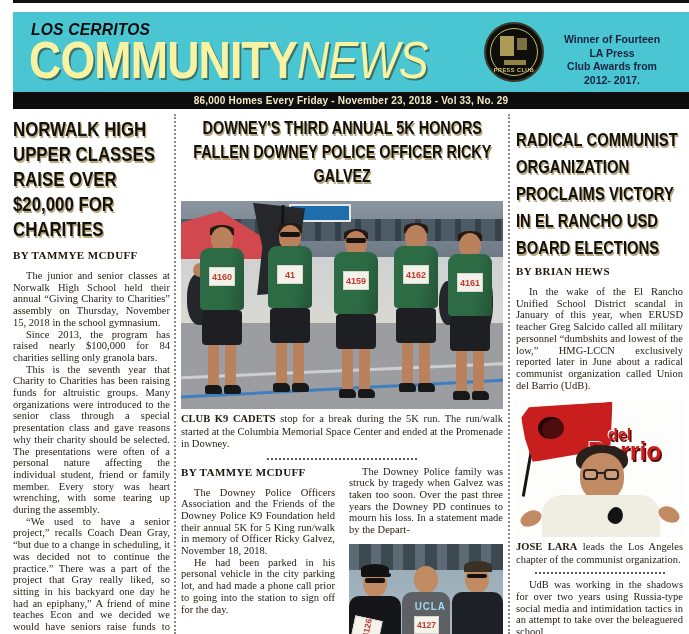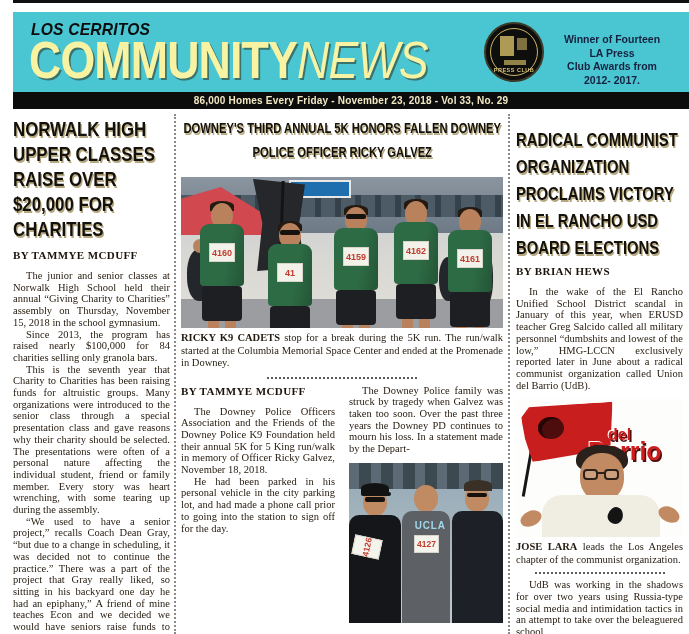--- a/index.html
+++ b/index.html
@@ -38,36 +38,36 @@
   .col-mid{position:absolute;left:181px;top:114px;width:322px;}
   .col-right{position:absolute;left:516px;top:124px;width:167px;}
   .vrule{position:absolute;top:114px;height:520px;width:0;border-left:2px dotted #8a8a8a;}
   .vr1{left:174px;} .vr2{left:508px;}
 
   
   .headline{font-family:"Liberation Sans",sans-serif;font-weight:800;color:#14100a;
             text-shadow:1.5px 1.5px 0 #b6a87e;}
   .hl-inner{display:inline-block;transform:scaleX(.8);transform-origin:0 0;width:125%;}
   .hl-left{font-size:21px;line-height:25px;margin:2px 0 8px 0;}
-  .hl-mid{font-size:14px;line-height:24px;text-align:center;margin:2px 0 0 0;}
+  .hl-mid{font-size:18px;line-height:24px;text-align:center;margin:2px 0 0 0;}
   .hl-mid .hl-inner{transform-origin:50% 0;margin-left:-12.5%;}
   .hl-right{font-size:18.5px;line-height:27px;margin:2px 0 4px 0;}
   .byline{font:700 11px "Liberation Serif",serif;letter-spacing:.4px;margin:4px 0 9px 0;color:#1c140b;}
   .body p{margin:0;text-indent:13px;text-align:justify;
           font:10.5px/11.7px "Liberation Serif",serif;color:#2a2014;}
   .caption{font:10.5px/12.5px "Liberation Serif",serif;text-align:justify;color:#241b10;margin-top:4px;}
   .caption b{font-weight:700;}
   .hdiv{border-top:2px dotted #5a5a5a;height:0;}
   .hdiv.center{width:150px;margin:7px auto 6px auto;}
   .hdiv.small{width:130px;margin:6px auto 5px auto;}
   .subcols{display:flex;gap:14px;margin-top:6px;}
   .subcol{width:154px;}
 
   
-  .photo1{position:relative;width:322px;height:151px;margin-top:13px;overflow:hidden;
+  .photo1{position:relative;width:322px;height:208px;margin-top:13px;overflow:hidden;
           background:linear-gradient(#c6cbd1 0%,#d8d8d3 55%,#e2dfd8 100%);}
   .p1-building{position:absolute;left:0;top:0;right:0;height:56px;
           background:linear-gradient(#8a95a0,#6d7a86);}
   .p1-band{position:absolute;left:0;top:18px;right:0;height:22px;background:#3d4a54;
           background-image:repeating-linear-gradient(90deg,#4d5b66 0 14px,#36424b 14px 20px);}
   .p1-sign{position:absolute;left:108px;top:3px;width:58px;height:14px;background:#1f6fae;border:2px solid #e8e8e8;}
   .p1-tent{position:absolute;left:-6px;top:10px;width:88px;height:48px;background:#d2484f;
           clip-path:polygon(0 28%,52% 0,100% 55%,100% 100%,0 100%);}
   .p1-ground{position:absolute;left:0;top:122px;right:0;bottom:0;background:#9b9da0;}
   .p1-curb{position:absolute;left:0;top:168px;width:330px;height:3px;background:#cdcfd0;transform:rotate(-2.5deg);}
@@ -204,21 +204,21 @@
         <div class="hair"></div>
           <div class="head"></div>
         <div class="torso"></div>
         <span class="bib">4160</span>
         <div class="shorts"></div>
         <div class="leg l"></div>
           <div class="leg r"></div>
         <div class="shoe l"></div>
           <div class="shoe r"></div>
       </div>
-      <div class="cadet" style="left:82px;top:46px;">
+      <div class="cadet" style="left:82px;top:24px;">
         <div class="hair"></div>
           <div class="head"></div>
         <div class="shades"></div>
         <div class="torso"></div>
         <span class="bib">41</span>
         <div class="shorts"></div>
         <div class="leg l"></div>
           <div class="leg r"></div>
         <div class="shoe l"></div>
           <div class="shoe r"></div>
@@ -253,21 +253,21 @@
         <span class="bib">4161</span>
         <div class="shorts"></div>
         <div class="leg l"></div>
           <div class="leg r"></div>
         <div class="shoe l"></div>
           <div class="shoe r"></div>
       </div>
     </div>
 
     <div class="caption">
-      <b>RICKY K9 CADETS</b><span> stop for a break during the 5K run. The run/walk started at the Columbia Memorial Space Center and ended at the Promenade in Downey.</span>
+      <b>CLUB K9 CADETS</b><span> stop for a break during the 5K run. The run/walk started at the Columbia Memorial Space Center and ended at the Promenade in Downey.</span>
     </div>
 
     <div class="hdiv center"></div>
 
     <div class="subcols body">
       <div class="subcol">
         <div class="byline" style="margin-top:0;">BY TAMMYE MCDUFF</div>
         <p>The Downey Police Officers Association and the Friends of the Downey Police K9 Foundation held their annual 5K for 5 King run/walk in memory of Officer Ricky Galvez, November 18, 2018.</p>
         <p>He had been parked in his personal vehicle in the city parking lot, and had made a phone call prior to going into the station to sign off for the day.</p>
 

